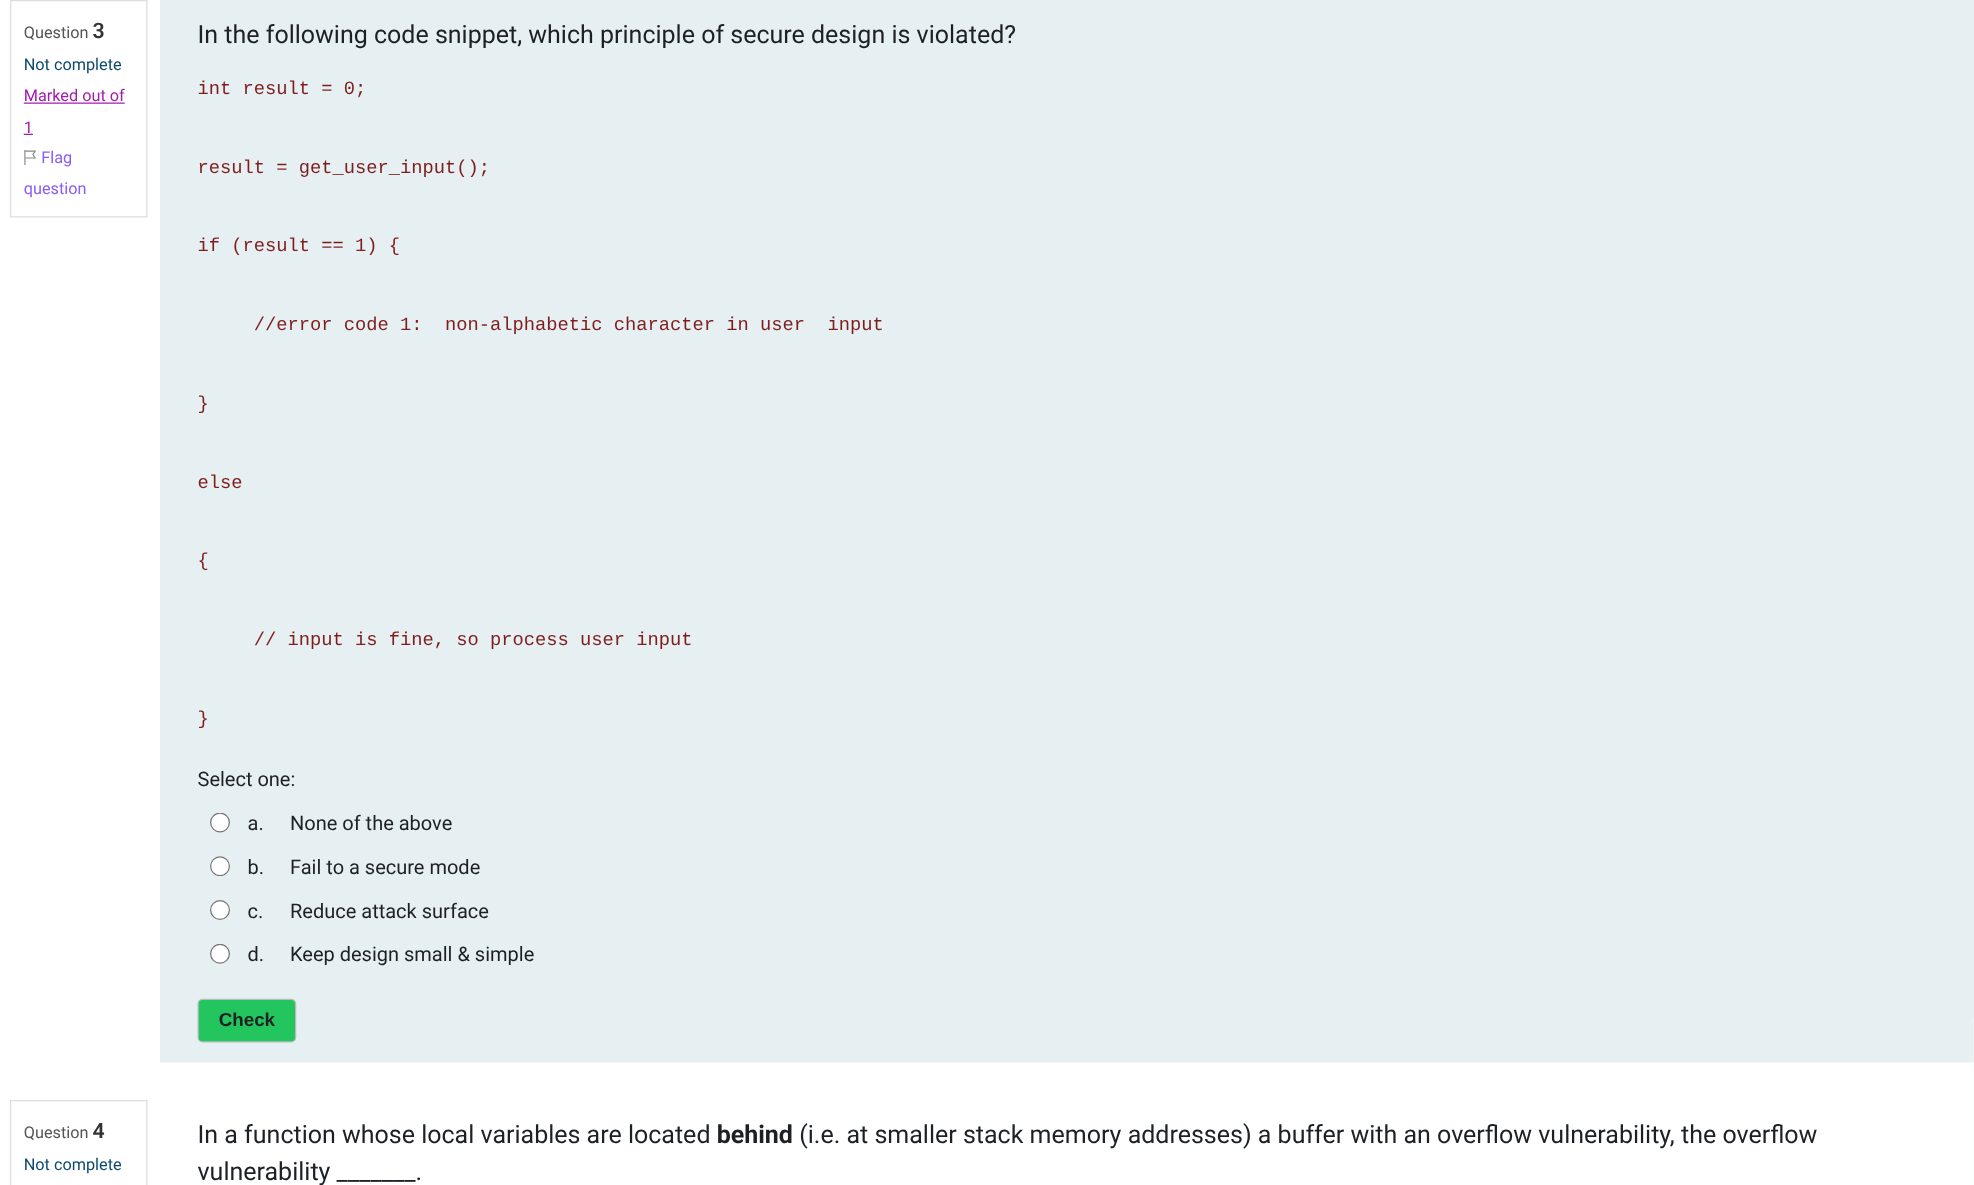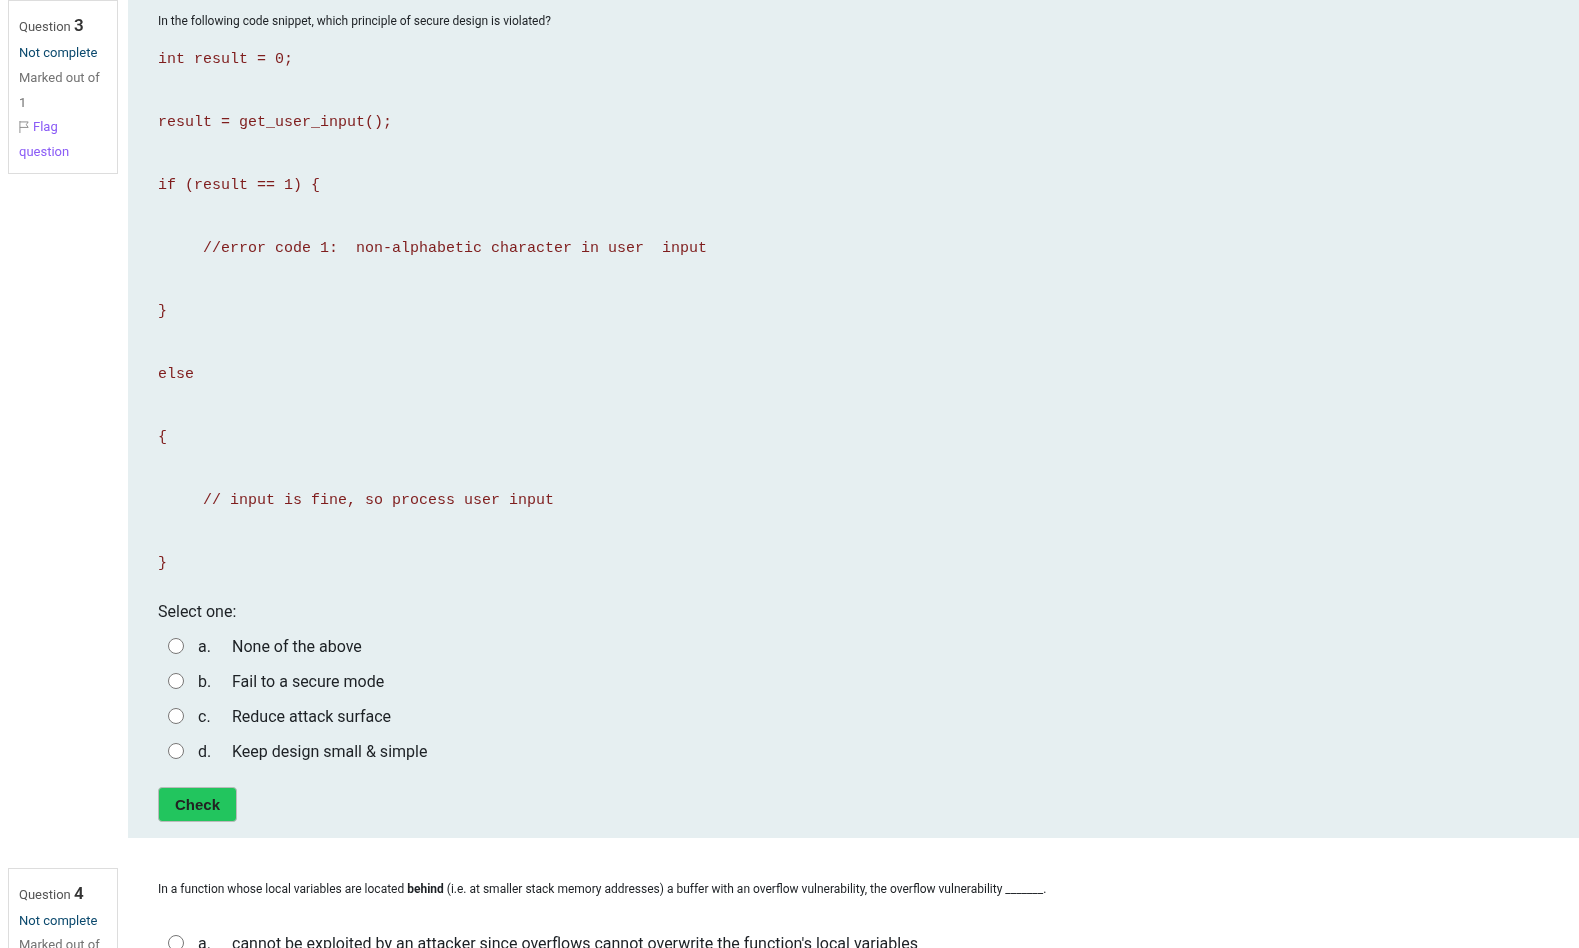--- a/index.html
+++ b/index.html
@@ -23,39 +23,39 @@
     margin: 0 10px 0 8px;
     padding: 8px 10px;
     font-size: 13px;
     line-height: 1.9;
     color: #333;
     flex-shrink: 0;
   }
   .info-box .qnum { font-size: 13px; color: #555; }
   .info-box .qnum strong { font-size: 17px; color: #333; font-weight: 600;}
   .info-box .state { color: #0c4a6e; }
-  .info-box .grade { color: #737373; }
+  .info-box .grade { color: #a21caf; text-decoration: underline; }
   .info-box .flag {
     cursor: pointer;
     color: #8b5cf6;
     user-select: none;
   }
   .flag-icon {
     display: inline-block;
     width: 11px;
     height: 13px;
     margin-right: 3px;
     vertical-align: -2px;
   }
   .content {
     flex: 1;
     padding: 12px 30px 16px 30px;
   }
   .content.shaded { background: #e6eff1; }
-  .qtext { font-size: 12px; line-height: 1.5; color: #1d2125; margin-bottom: 14px; }
+  .qtext { font-size: 20px; line-height: 1.5; color: #1d2125; margin-bottom: 14px; }
   .code-block {
     font-family: "Courier New", Courier, monospace;
     font-size: 15px;
     line-height: 2.1;
     color: #7f1d1d;
     white-space: pre;
     margin: 8px 0 22px 0;
   }
   .prompt { font-size: 16px; margin: 18px 0 8px 0; }
   .answer-list { margin: 0 0 18px 0; }

